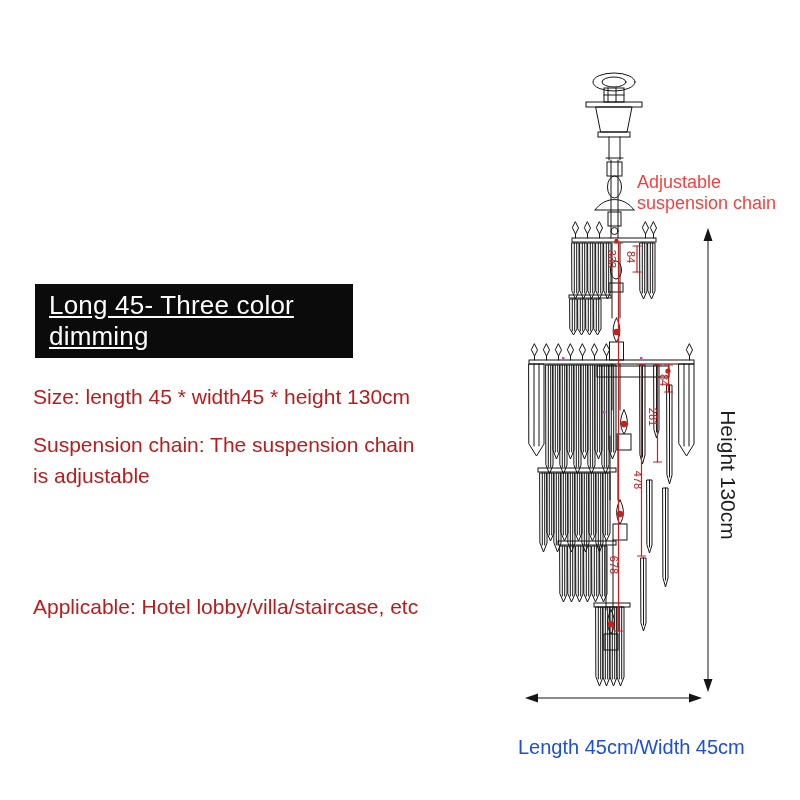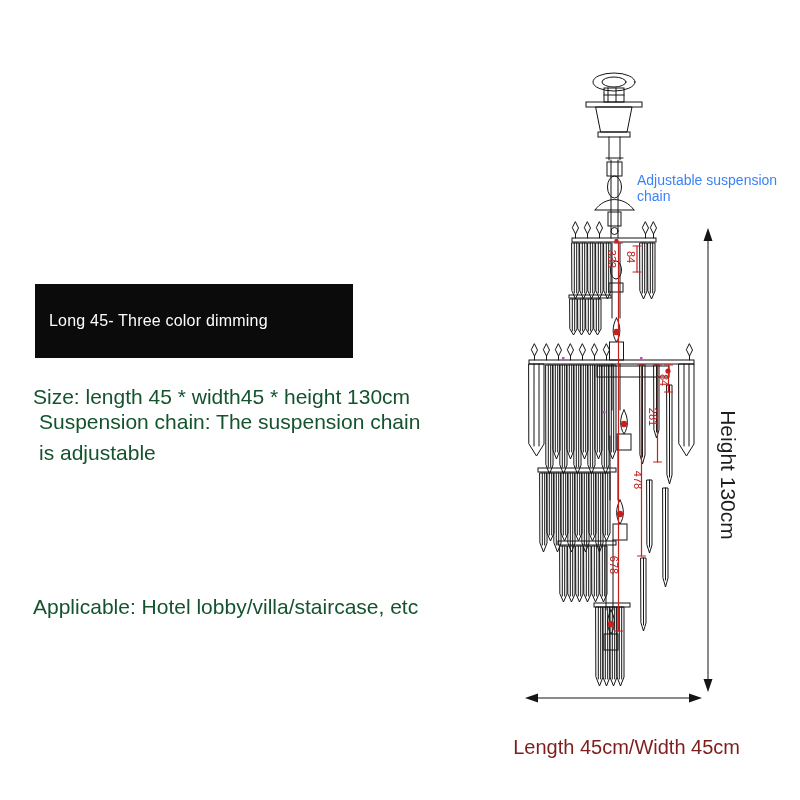--- a/index.html
+++ b/index.html
@@ -5,32 +5,32 @@
   html,body{margin:0;padding:0;background:#ffffff;}
   .canvas{
     position:relative;width:800px;height:800px;background:#ffffff;overflow:hidden;
     font-family:"Liberation Sans", sans-serif;color:#262626;
   }
   .abs{position:absolute;}
   .title-box{
     left:35px;top:284px;width:318px;height:74px;background:#0b0b0b;
     display:flex;align-items:center;padding-left:14px;box-sizing:border-box;
   }
-  .title-box span{color:#fdfdfd;font-size:16px;letter-spacing:.2px;}
-  .spec{left:33px;font-size:21px;line-height:31px;color:#14532d;}
+  .title-box span{color:#fdfdfd;font-size:26px;letter-spacing:.2px;text-decoration:underline;}
+  .spec{left:33px;font-size:21px;line-height:31px;color:#b91c1c;}
   .spec-size{top:381px;width:480px;}
-  .spec-susp{top:406px;width:390px;margin-left:6px;}
+  .spec-susp{top:429px;width:390px;}
   .spec-light{top:510px;width:420px;}
   .spec-appl{top:559px;width:470px;margin-top:32px;}
-  .chain-label{left:637px;top:172px;font-size:14px;color:#3b82f6;}
+  .chain-label{left:637px;top:172px;font-size:18px;color:#ef4444;}
   .height-label{
     left:629px;top:464px;width:200px;height:22px;text-align:center;
     font-size:21px;color:#1e1e1e;transform:rotate(90deg);
   }
-  .width-label{left:500px;top:736px;width:240px;text-align:right;font-size:20px;color:#7f1d1d;}
+  .width-label{left:518px;top:736px;width:240px;text-align:left;font-size:20px;color:#1d4ed8;}
   .dim{
     width:26px;height:12px;line-height:12px;text-align:center;
     font-size:11px;color:#c01818;transform:rotate(90deg);white-space:nowrap;
   }
   .d333{left:599px;top:253px;} .d84a{left:618px;top:251px;}
   .d84b{left:651px;top:374px;} .d281{left:640px;top:411px;}
   .d478{left:625px;top:474px;} .d678{left:601px;top:559px;}
   svg{position:absolute;left:0;top:0;}
 </style>
 </head>

